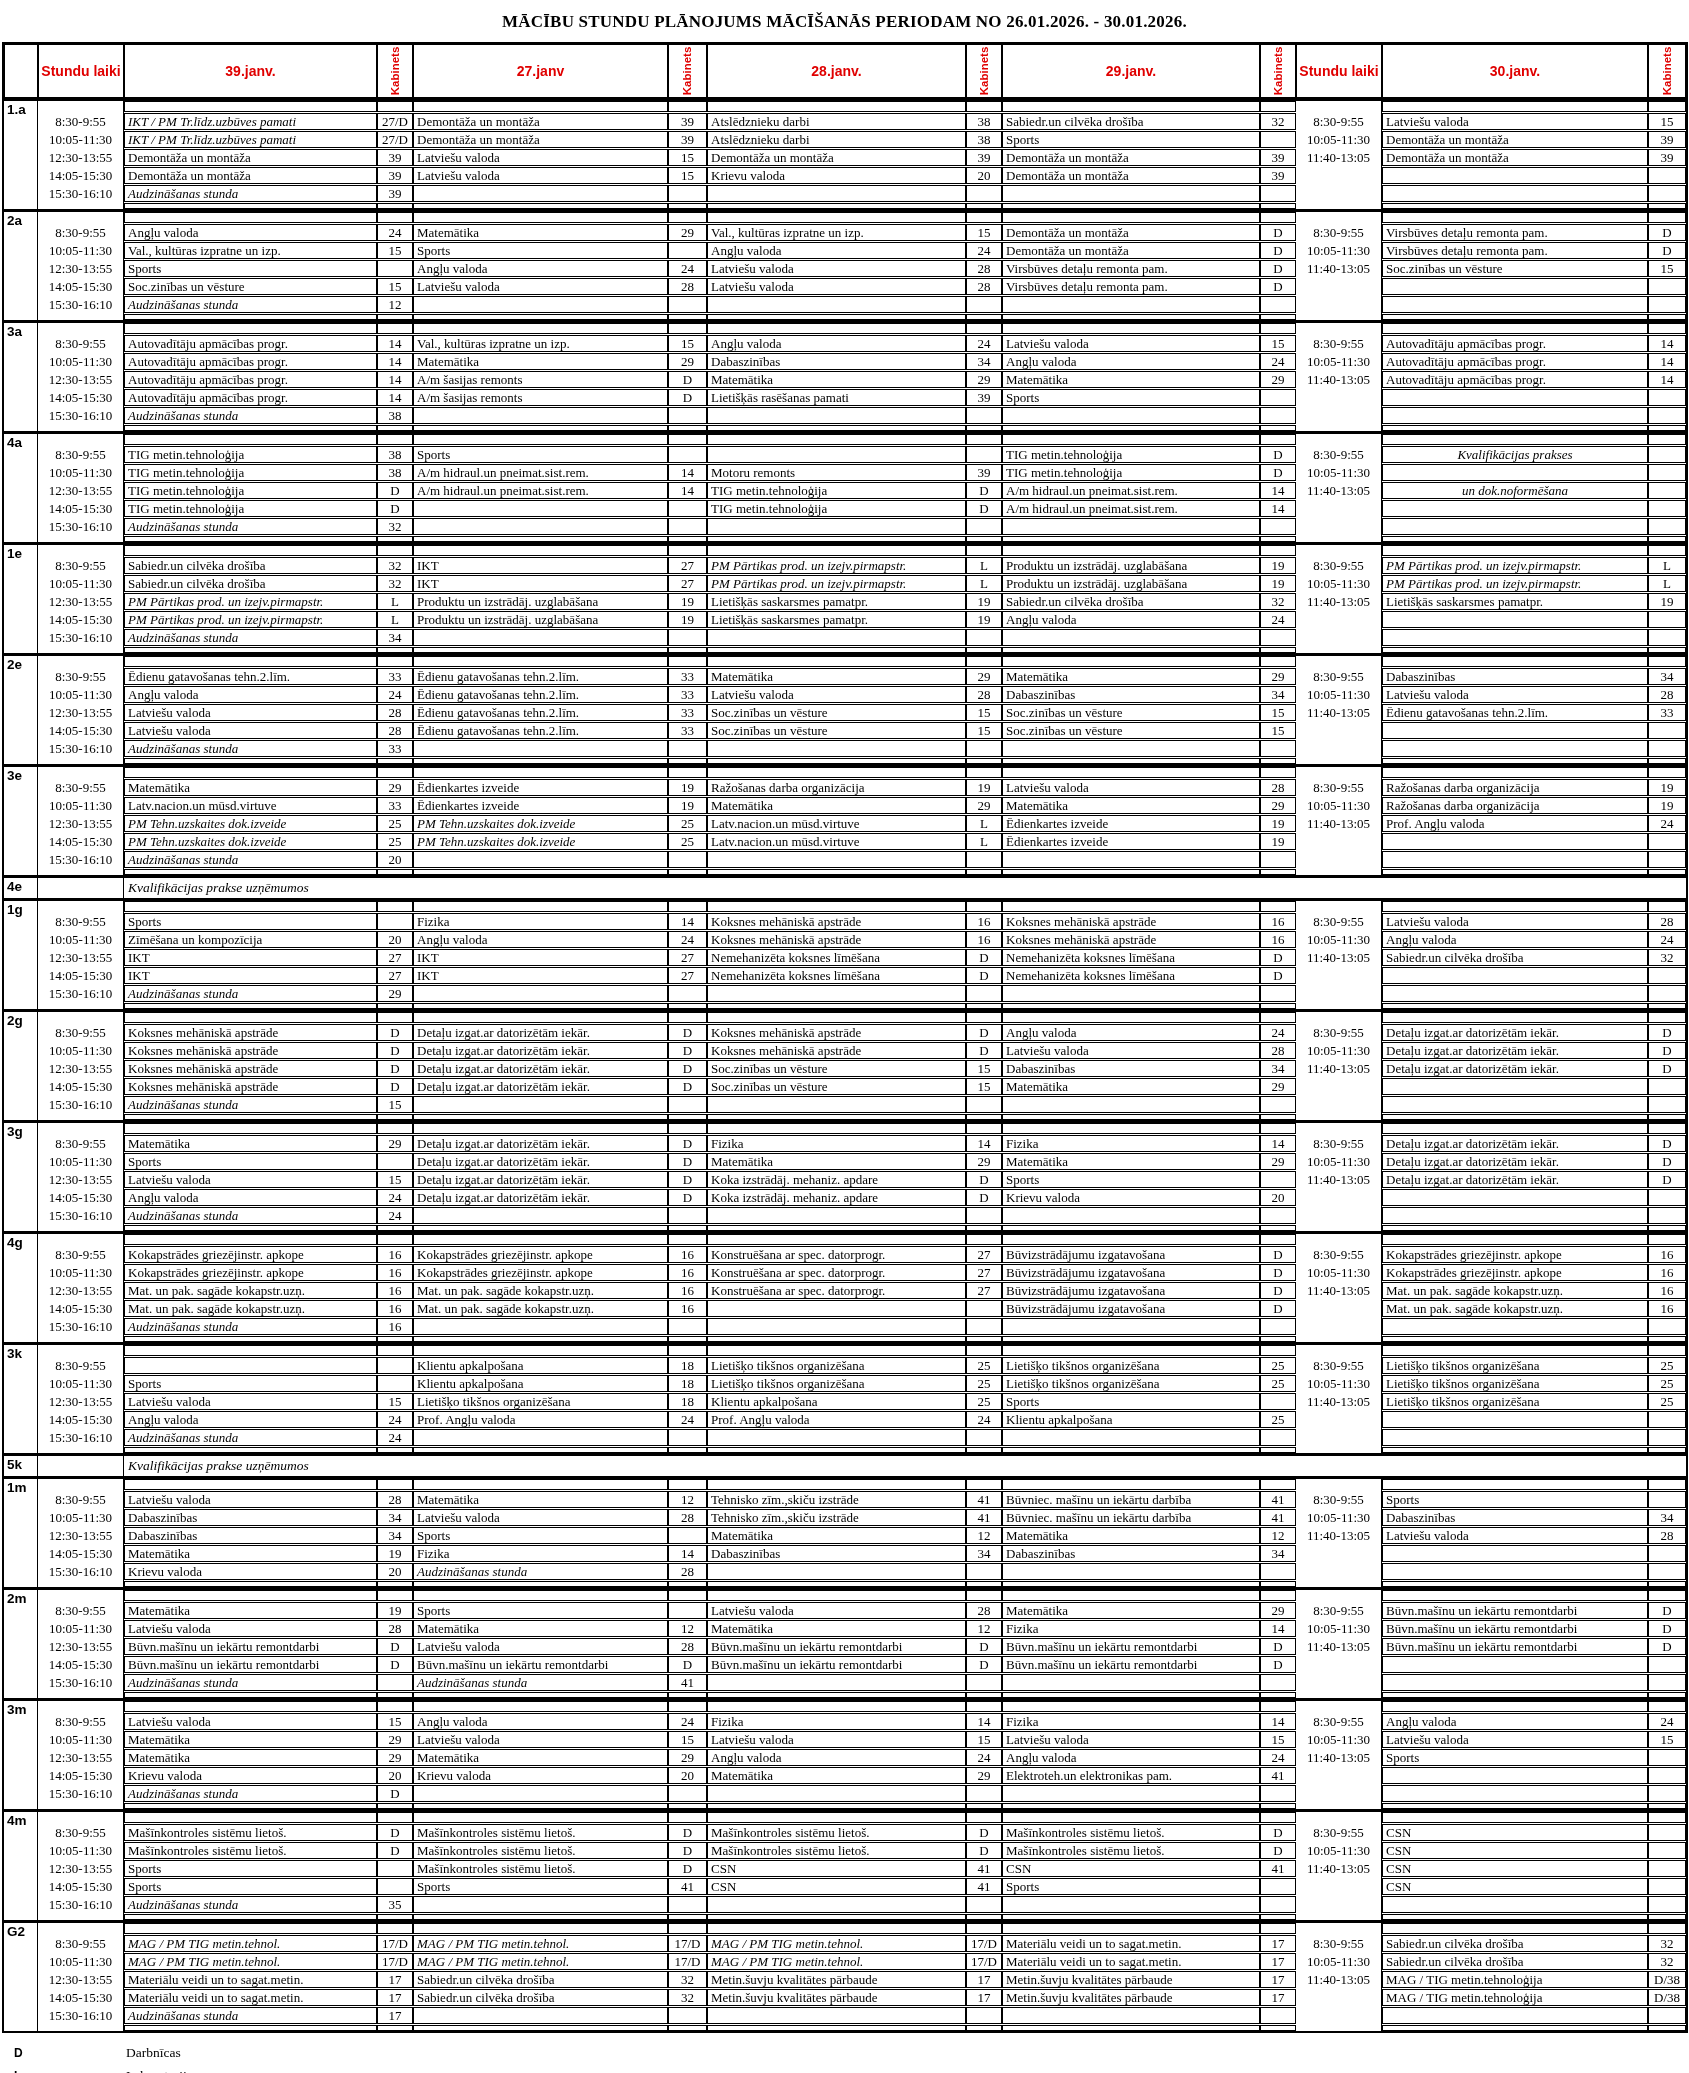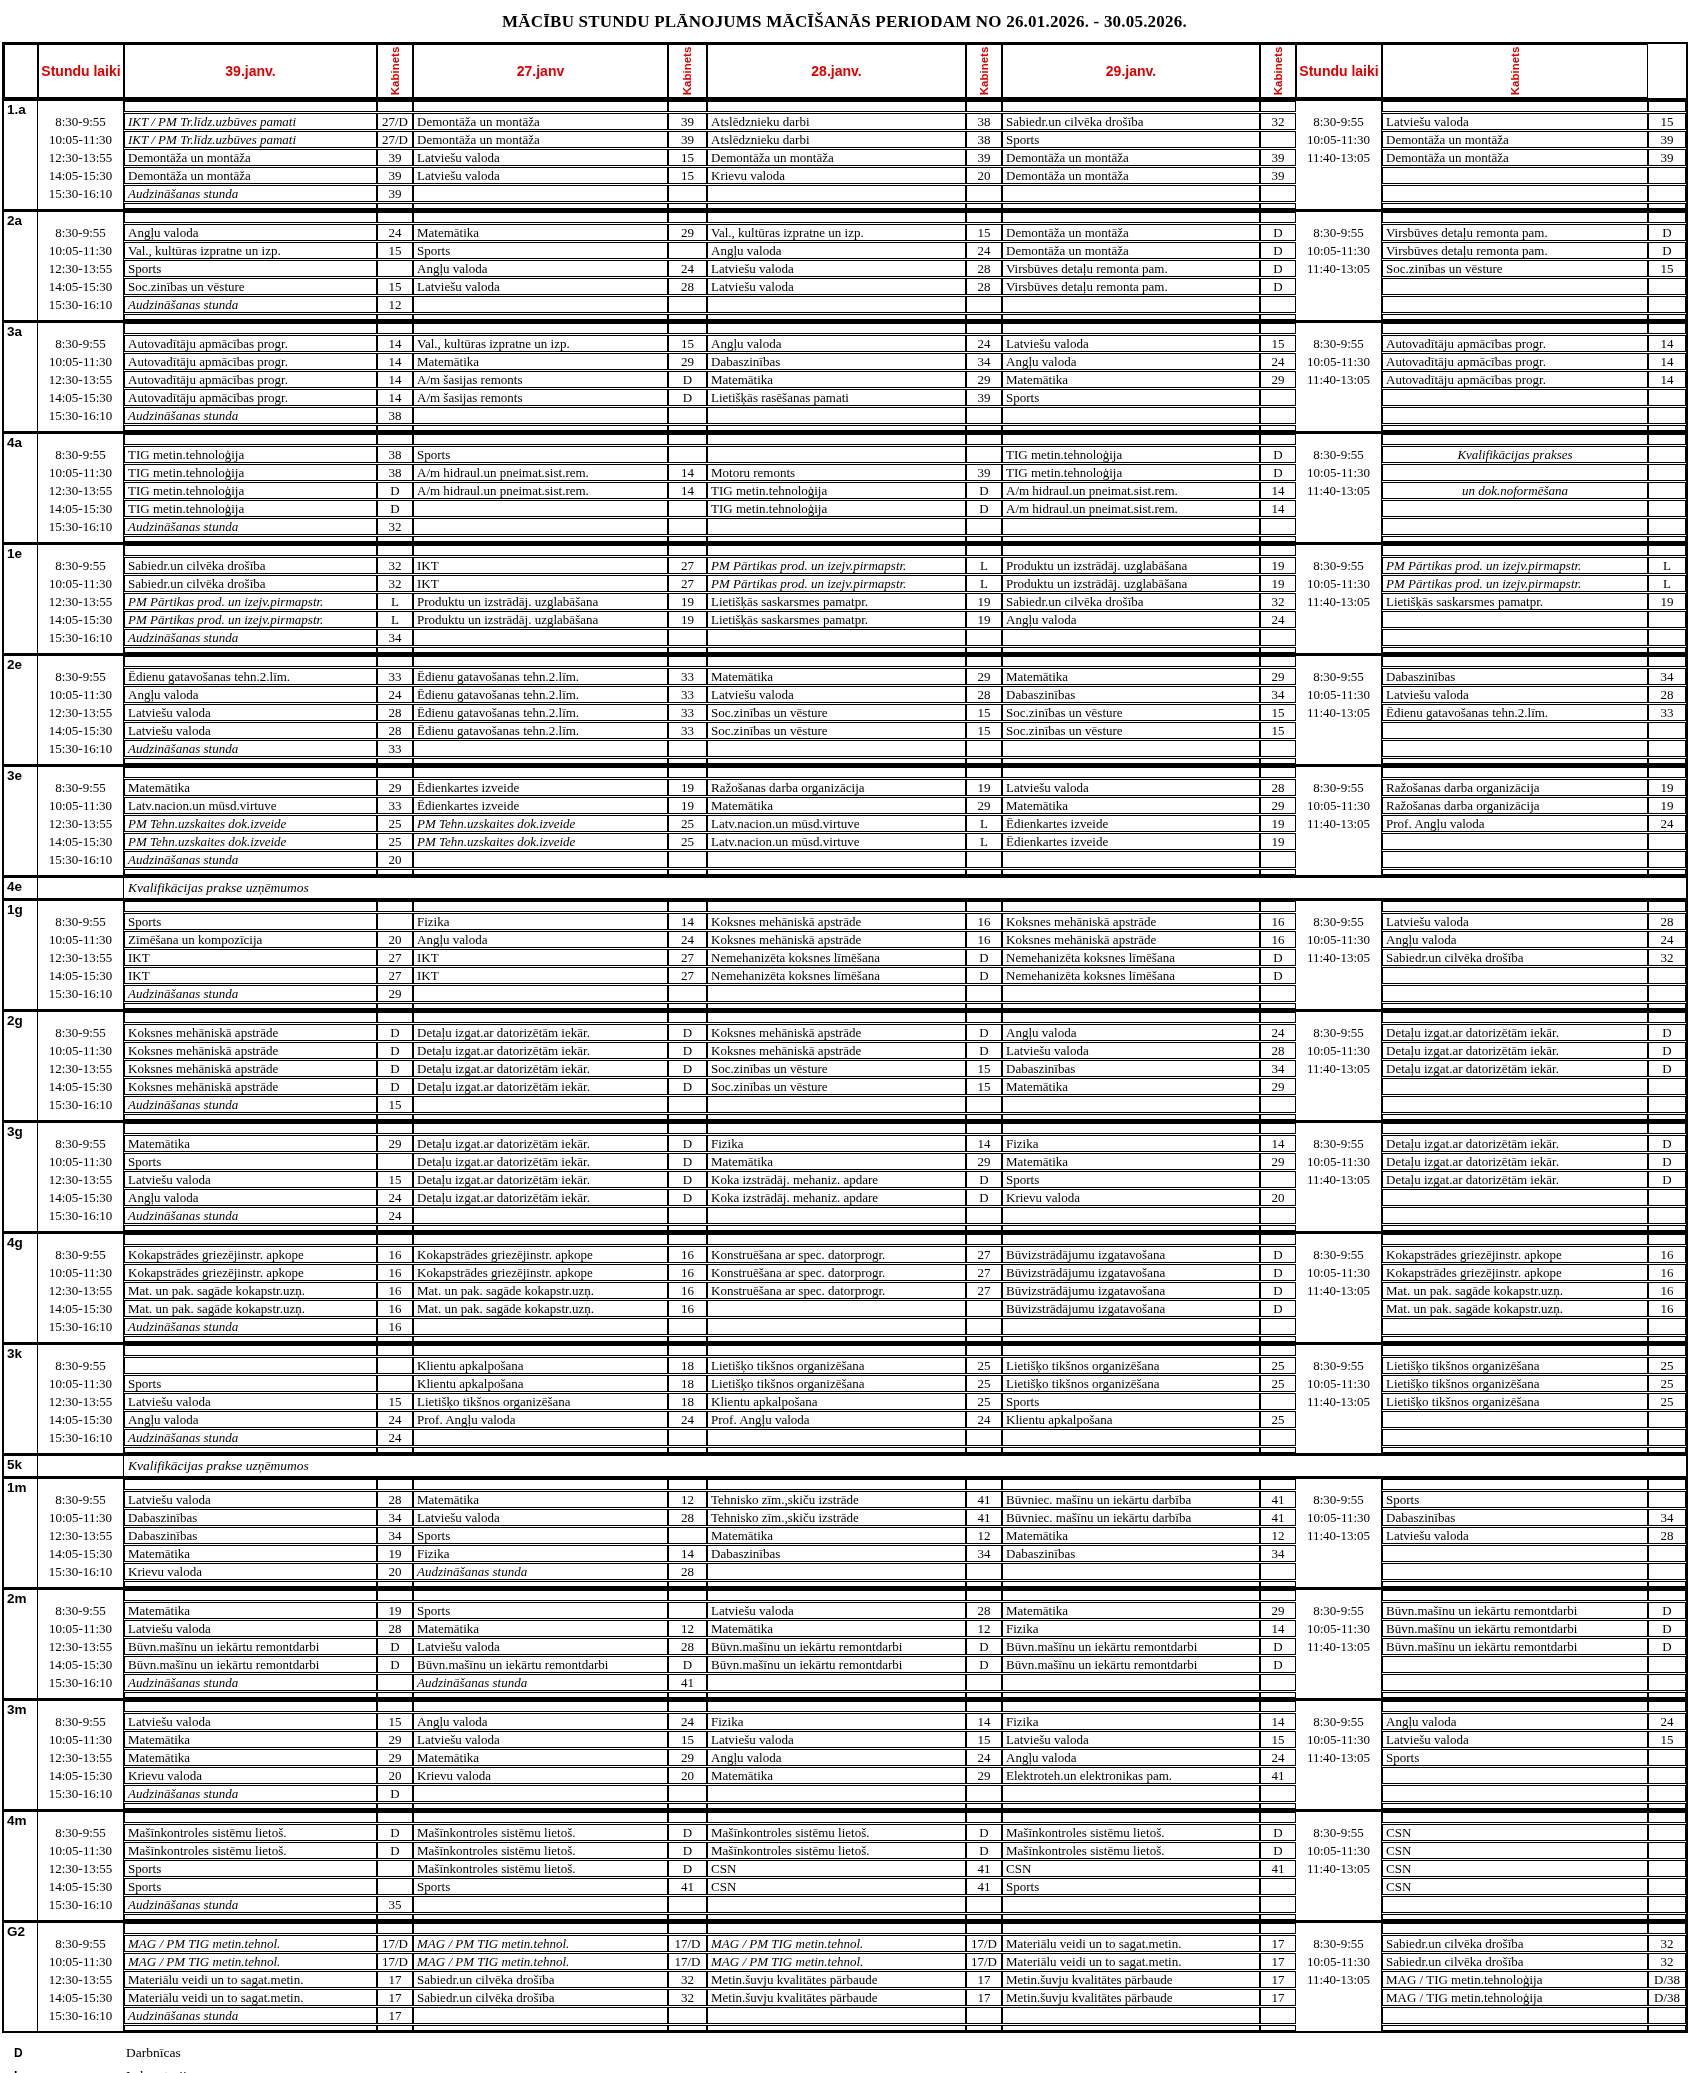--- a/index.html
+++ b/index.html
@@ -62,21 +62,21 @@
   .lrow{ height:23px; line-height:23px; }
   .lcode{
     display:inline-block; width:22px; font-family:"Liberation Sans", sans-serif;
     font-weight:bold; font-size:12px;
   }
   .llabel{ display:inline-block; margin-left:86px; font-size:13.5px; }
 </style>
 </head>
 <body>
 
-<div class="title">MĀCĪBU STUNDU PLĀNOJUMS  MĀCĪŠANĀS PERIODAM  NO 26.01.2026. - 30.05.2026.</div>
+<div class="title">MĀCĪBU STUNDU PLĀNOJUMS  MĀCĪŠANĀS PERIODAM  NO 26.01.2026. - 30.01.2026.</div>
 
 <div class="tbl">
   <div class="grid hdr">
     <div class="hc"></div>
     <div class="hc red">Stundu laiki</div>
     <div class="hc red">39.janv.</div>
     <div class="hc">
         <span class="rot red">Kabinets</span>
       </div>
     <div class="hc red">27.janv</div>
@@ -85,20 +85,21 @@
       </div>
     <div class="hc red">28.janv.</div>
     <div class="hc">
         <span class="rot red">Kabinets</span>
       </div>
     <div class="hc red">29.janv.</div>
     <div class="hc">
         <span class="rot red">Kabinets</span>
       </div>
     <div class="hc red">Stundu laiki</div>
+    <div class="hc red">30.janv.</div>
     <div class="hc">
         <span class="rot red">Kabinets</span>
       </div>
   </div>
   <div id="blocks">
       <div class="grid block">
         <div class="gcell">
           <div class="glabel">1.a</div>
         </div>
         <div class="tcell">

